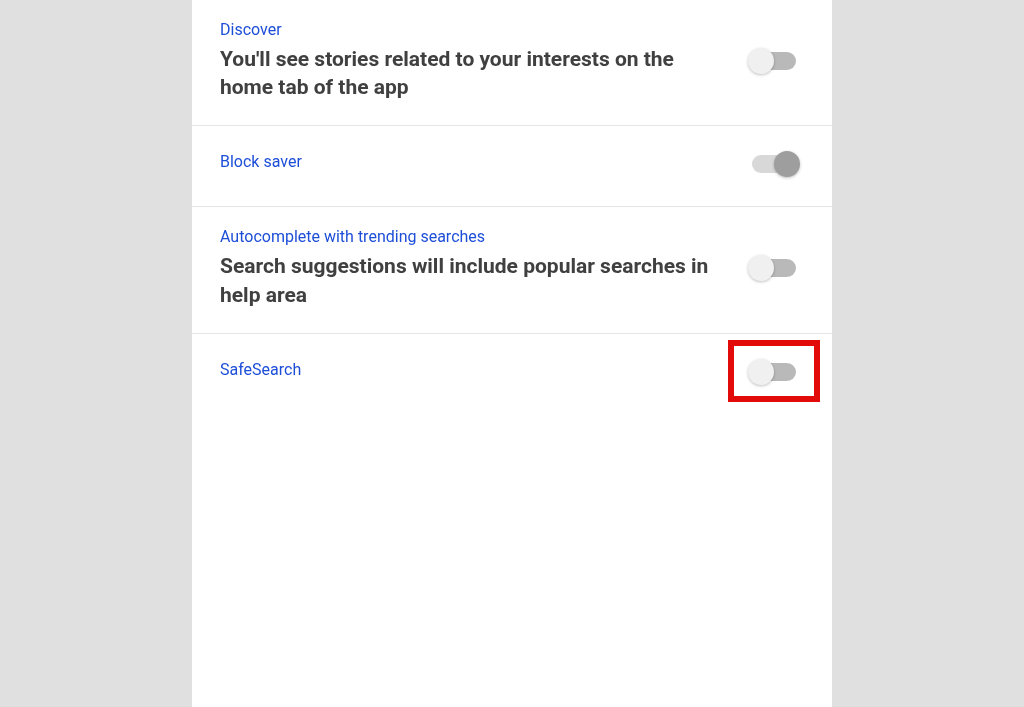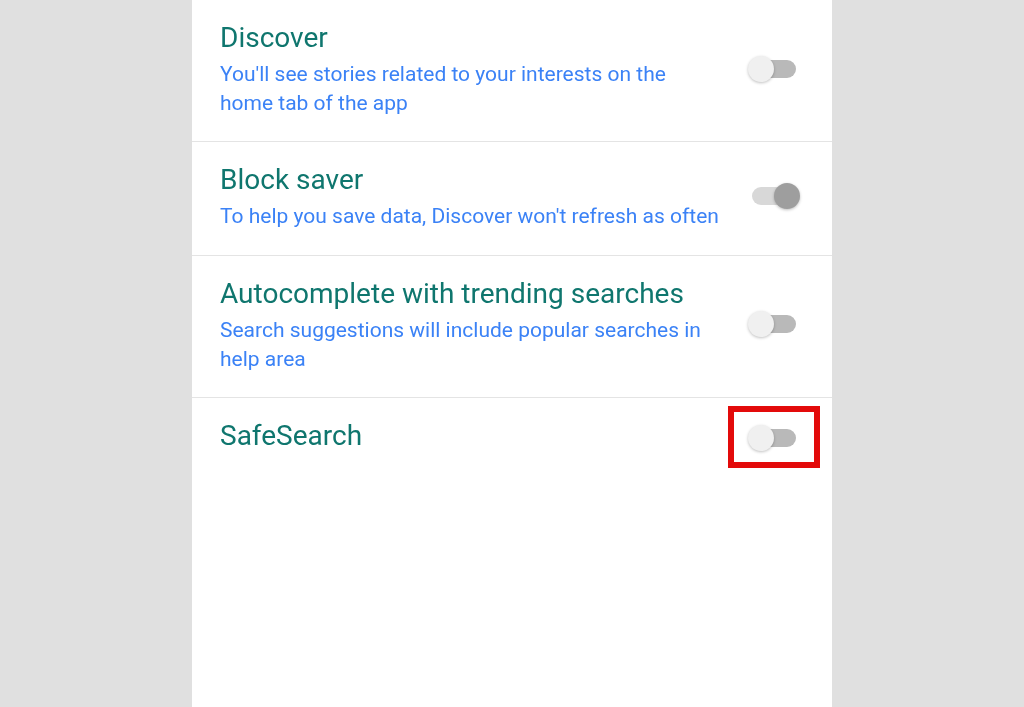--- a/index.html
+++ b/index.html
@@ -29,30 +29,30 @@
     }
     .setting-item:last-child {
       border-bottom: none;
       gap: 48px;
     }
     .setting-text {
       flex: 1;
       padding-right: 24px;
     }
     .setting-title {
-      font-size: 28px;
-      color: #0f766e;
+      font-size: 16px;
+      color: #1d4ed8;
       font-weight: 400;
       margin-bottom: 4px;
       line-height: 1.3;
     }
     .setting-description {
       font-size: 21px;
-      color: #3b82f6;
-      font-weight: 400;
+      color: #404040;
+      font-weight: 700;
       line-height: 1.35;
     }
     .toggle-wrapper {
       width: 60px;
       height: 36px;
       display: flex;
       align-items: center;
       justify-content: center;
       position: relative;
       flex-shrink: 0;
@@ -107,21 +107,20 @@
     <div class="toggle-wrapper toggle-off">
       <div class="toggle-track">
         <div class="toggle-thumb"></div>
       </div>
     </div>
   </div>
 
   <div class="setting-item">
     <div class="setting-text">
       <div class="setting-title">Block saver</div>
-      <div class="setting-description">To help you save data, Discover won't refresh as often</div>
     </div>
     <div class="toggle-wrapper toggle-on">
       <div class="toggle-track">
         <div class="toggle-thumb"></div>
       </div>
     </div>
   </div>
 
   <div class="setting-item">
     <div class="setting-text">

